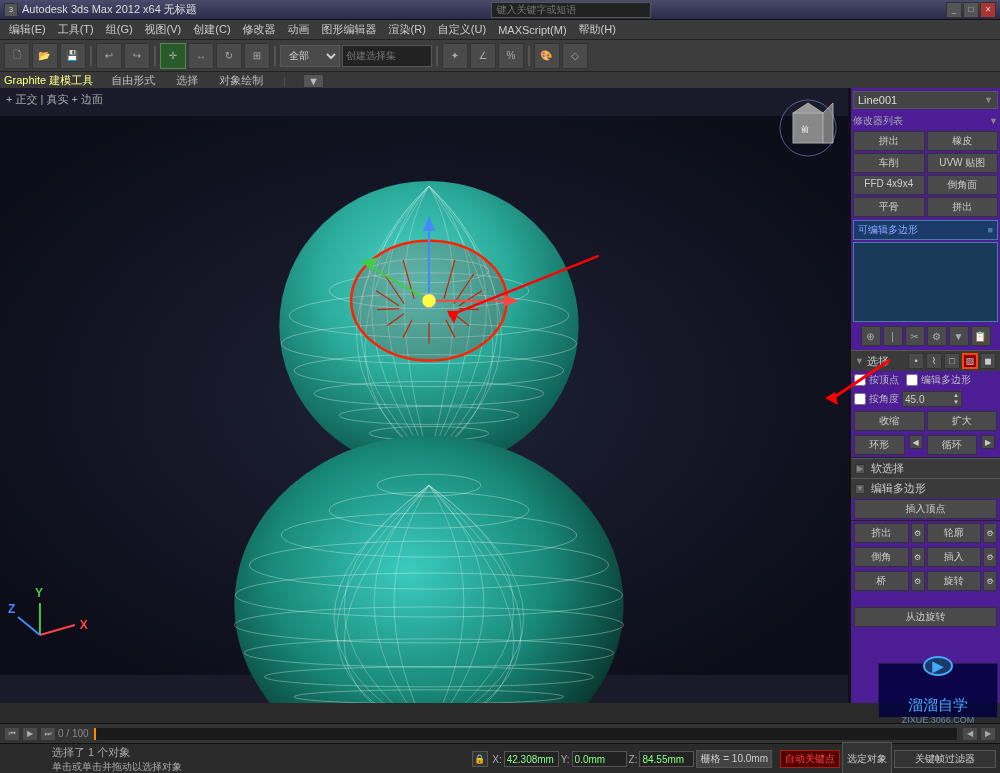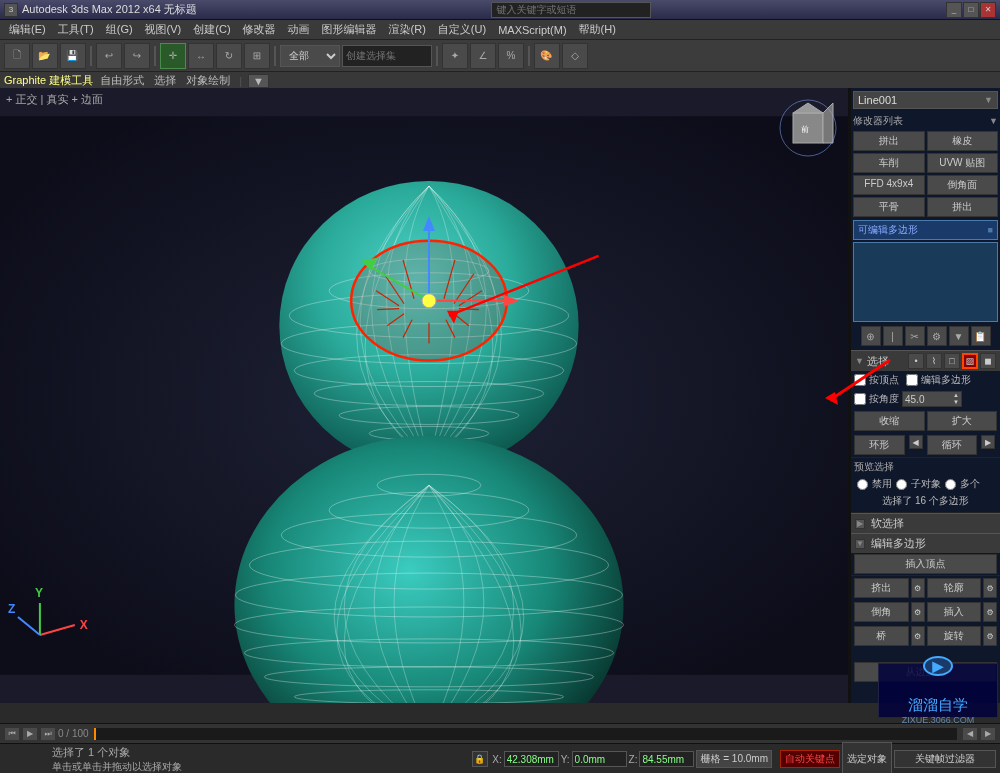--- a/index.html
+++ b/index.html
@@ -94,21 +94,21 @@
 
     
     #graphite-toolbar {
       width: 100%;
       height: 18px;
       background: #383838;
       display: flex;
       align-items: center;
       padding: 0 4px;
       border-bottom: 1px solid #222;
-      gap: 4px;
+      gap: 15px;
       font-size: 11px;
       color: #bbb;
     }
     #graphite-toolbar .gt-item { cursor: pointer; padding: 1px 3px; white-space: nowrap; }
     #graphite-toolbar .gt-label { color: #ff8; font-size: 11px; }
 
     
     #poly-toolbar {
       width: 100%;
       height: 18px;
@@ -163,21 +163,21 @@
       top: 10px;
       right: 10px;
       width: 60px;
       height: 60px;
       z-index: 20;
     }
 
     
     #right-panel {
       width: 150px;
-      background: #0f172a;
+      background: #4c1d95;
       display: flex;
       flex-direction: column;
       border-left: 1px solid #111;
       overflow-y: auto;
       overflow-x: hidden;
     }
 
     
     .panel-section {
       border-bottom: 1px solid #222;
@@ -745,32 +745,20 @@
         <div style="width:18px;height:100%;display:flex;align-items:center;justify-content:center;">
           <div style="width:14px;height:14px;background:#4a4a4a;border:1px solid #333;display:flex;align-items:center;justify-content:center;font-size:8px;cursor:pointer;">◀</div>
         </div>
         <div class="half-btn">循环</div>
         <div style="width:18px;height:100%;display:flex;align-items:center;justify-content:center;">
           <div style="width:14px;height:14px;background:#4a4a4a;border:1px solid #333;display:flex;align-items:center;justify-content:center;font-size:8px;cursor:pointer;">▶</div>
         </div>
       </div>
     </div>
 
-    <div style="padding:2px 3px;border-bottom:1px solid #222;">
-      <div style="font-size:10px;color:#aaa;margin-bottom:2px;">预览选择</div>
-      <div class="radio-row">
-        <input type="radio" name="preview" style="">
-        <label>禁用</label>
-        <input type="radio" name="preview" style="">
-        <label>子对象</label>
-        <input type="radio" name="preview" style="">
-        <label>多个</label>
-      </div>
-      <div class="sel-info">选择了 16 个多边形</div>
-    </div>
 
     <div class="section-header-bar">
       <span class="expand-btn">▶</span>
       <span style="margin-left:3px;">软选择</span>
     </div>
 
     <div class="section-header-bar">
       <span class="expand-btn">▼</span>
       <span style="margin-left:3px;">编辑多边形</span>
     </div>

